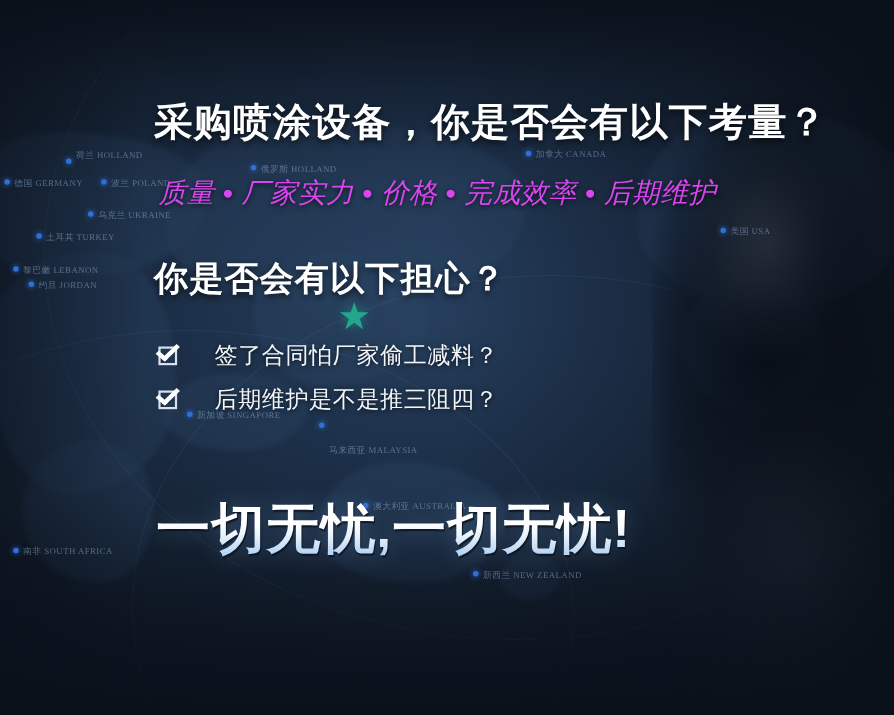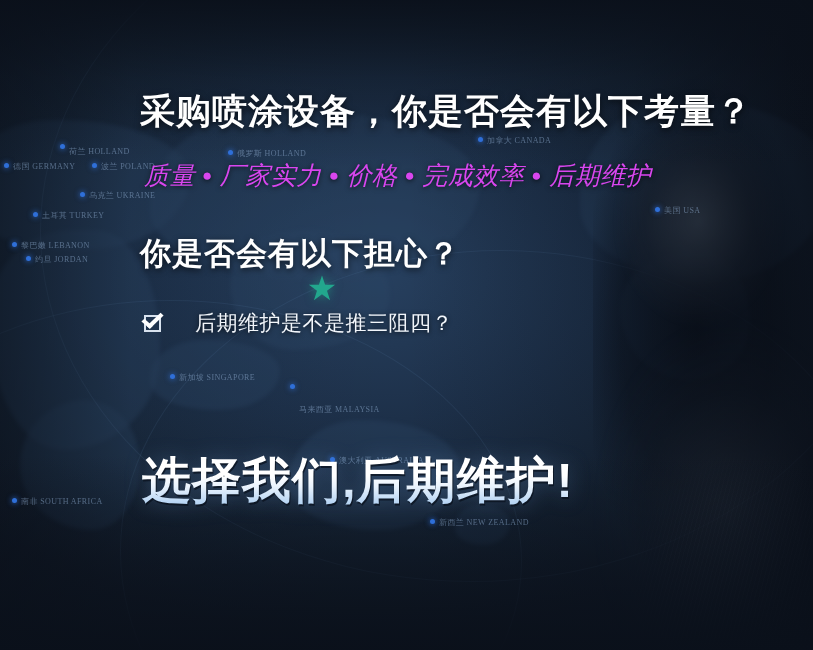--- a/index.html
+++ b/index.html
@@ -256,21 +256,21 @@
   </div>
 
   <div class="person-dark"></div>
   <div class="person"></div>
   <div class="person-knit"></div>
 
   <div class="bg-vignette"></div>
 
   <div id="map-markers">
       <div class="map-dot" style="left: 60px; top: 144px;"></div>
-      <div class="map-label" style="left: 69px; top: 146px; font-family: Liberation Serif, serif;">荷兰 HOLLAND</div>
+      <div class="map-label" style="left: 69px; top: 136px; font-family: Liberation Serif, serif;">荷兰 HOLLAND</div>
       <div class="map-dot" style="left: 4px; top: 163px;"></div>
       <div class="map-label" style="left: 13px; top: 161px;">德国 GERMANY</div>
       <div class="map-dot" style="left: 92px; top: 163px;"></div>
       <div class="map-label" style="left: 101px; top: 161px;">波兰 POLAND</div>
       <div class="map-dot" style="left: 80px; top: 192px;"></div>
       <div class="map-label" style="left: 89px; top: 190px;">乌克兰 UKRAINE</div>
       <div class="map-dot" style="left: 33px; top: 212px;"></div>
       <div class="map-label" style="left: 42px; top: 210px;">土耳其 TURKEY</div>
       <div class="map-dot" style="left: 12px; top: 242px;"></div>
       <div class="map-label" style="left: 21px; top: 240px;">黎巴嫩 LEBANON</div>
@@ -302,19 +302,26 @@
     <div class="subline" id="subline"><span>质量</span><span class="sep">●</span><span>厂家实力</span><span class="sep">●</span><span>价格</span><span class="sep">●</span><span>完成效率</span><span class="sep">●</span><span>后期维护</span></div>
 
     <div class="headline-second">你是否会有以下担心？</div>
 
     <div class="worry-list" id="worry-list">
         <div class="worry-item">
           <span class="checkbox-icon">
             <span class="cb-box"></span>
             <span class="cb-tick"></span>
           </span>
+          <span class="worry-text">签了合同怕厂家偷工减料？</span>
+        </div>
+        <div class="worry-item">
+          <span class="checkbox-icon">
+            <span class="cb-box"></span>
+            <span class="cb-tick"></span>
+          </span>
           <span class="worry-text">后期维护是不是推三阻四？</span>
         </div>
       </div>
 
-    <div class="slogan">选择我们,后期维护!</div>
+    <div class="slogan">一切无忧,一切无忧!</div>
   </div>
 </div>
 
 </body></html>

